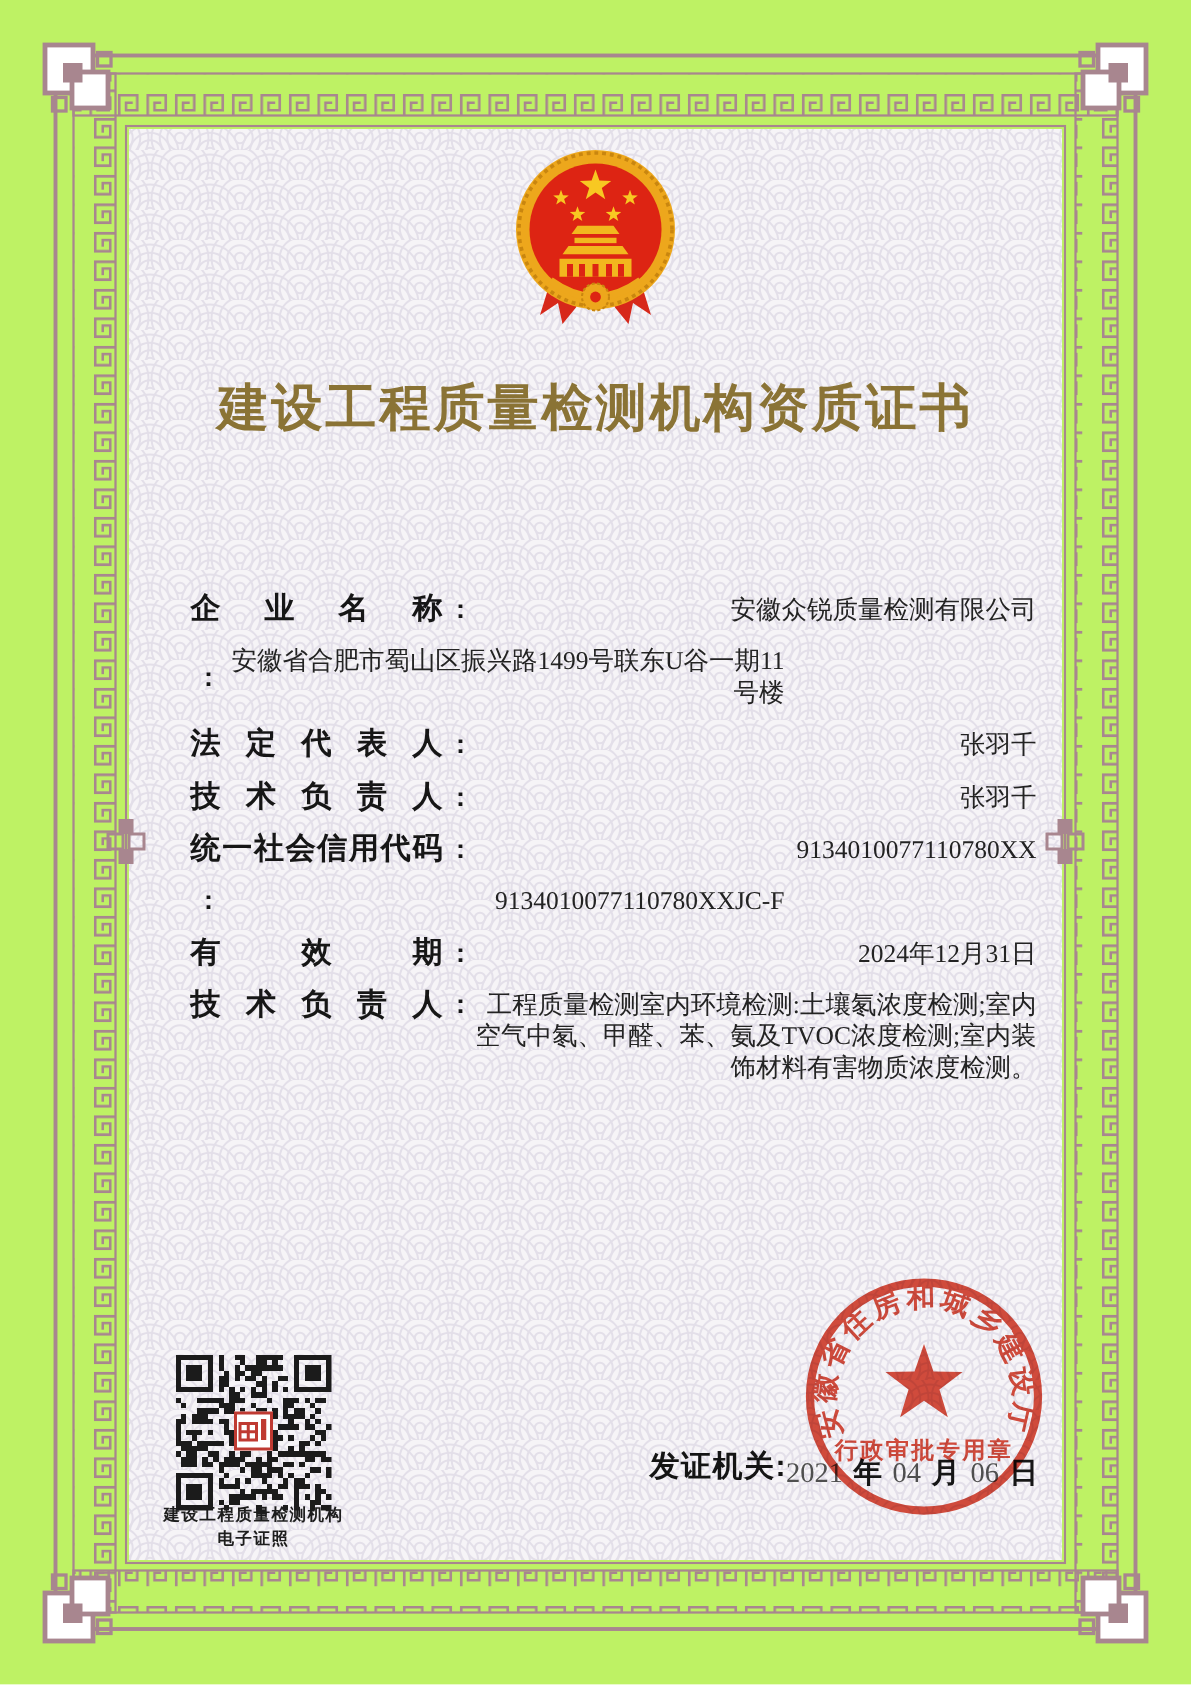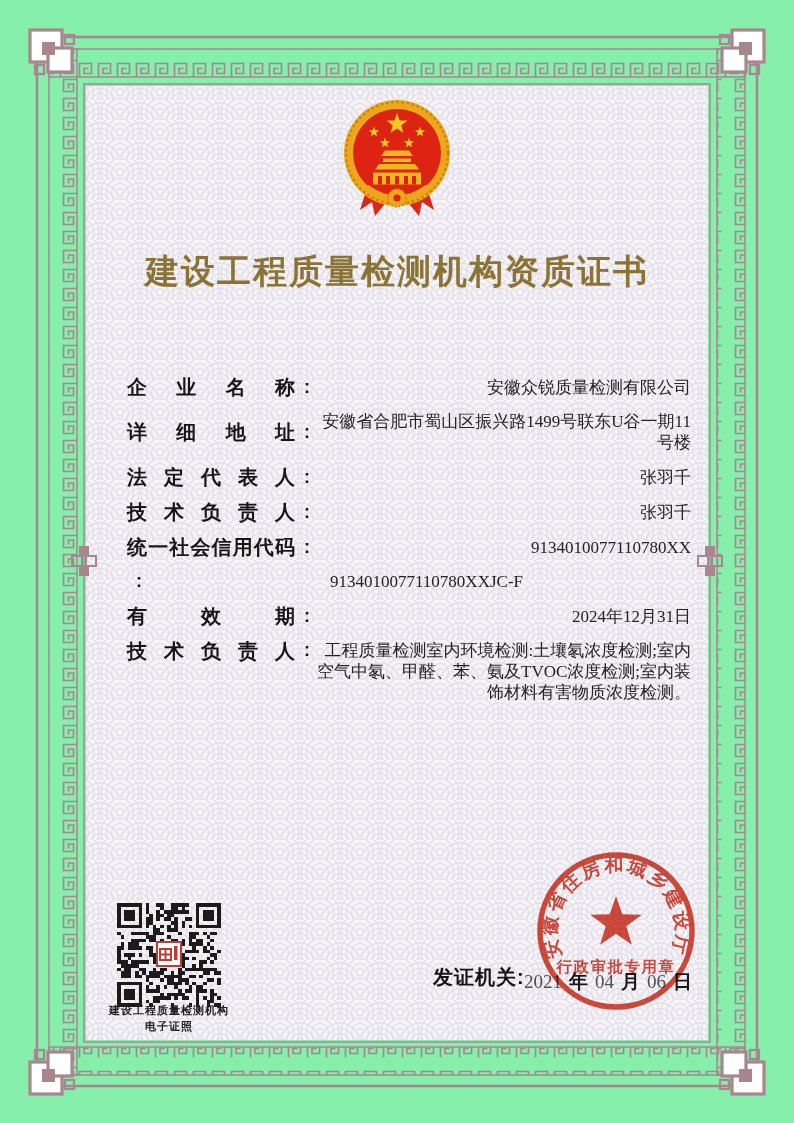--- a/index.html
+++ b/index.html
@@ -1,27 +1,27 @@
 <!DOCTYPE html>
 <html><head>
 <meta charset="utf-8">
 <style>
   html,body{margin:0;padding:0;background:#ffffff;}
   body{width:794px;height:1123px;position:relative;overflow:hidden;
        font-family:"Liberation Sans",sans-serif;}
-  .page{position:absolute;inset:0;width:794px;height:1123px;background:#86efac;}
+  .page{position:absolute;inset:0;width:794px;height:1123px;background:#bef264;}
   .layer{position:absolute;left:0;top:0;}
 
   
   .cert-title{position:absolute;left:0;top:249px;width:794px;text-align:center;
     font-size:34px;font-weight:bold;letter-spacing:2px;color:#8a7335;
     font-family:"Liberation Sans",sans-serif;}
 
   
-  .fields{position:absolute;left:127px;top:376px;width:565px;}
+  .fields{position:absolute;left:127px;top:395px;width:565px;}
   .row{display:flex;align-items:center;margin-bottom:13px;}
   .row:last-child{align-items:flex-start;}
   .f-label{width:168px;flex:0 0 168px;font-weight:bold;font-size:20px;color:#161616;
     text-align:justify;text-align-last:justify;text-justify:inter-character;
     line-height:22px;font-family:"Liberation Sans",sans-serif;}
   .f-colon{font-weight:bold;font-size:18px;color:#161616;margin:0 3px 0 9px;}
   .f-value{width:378px;font-size:17px;line-height:21px;color:#232323;
     font-family:"Liberation Serif","DejaVu Serif",serif;text-align:right;}
 
   
@@ -136,21 +136,20 @@
 
   <div class="cert-title">建设工程质量检测机构资质证书</div>
 
   <div class="fields">
     <div class="row">
       <div class="f-label">企业名称</div>
       <div class="f-colon">:</div>
       <div class="f-value">安徽众锐质量检测有限公司</div>
     </div>
     <div class="row">
-      <div class="f-label">详细地址</div>
       <div class="f-colon">:</div>
       <div class="f-value">安徽省合肥市蜀山区振兴路1499号联东U谷一期11号楼</div>
     </div>
     <div class="row">
       <div class="f-label">法定代表人</div>
       <div class="f-colon">:</div>
       <div class="f-value">张羽千</div>
     </div>
     <div class="row">
       <div class="f-label">技术负责人</div>

